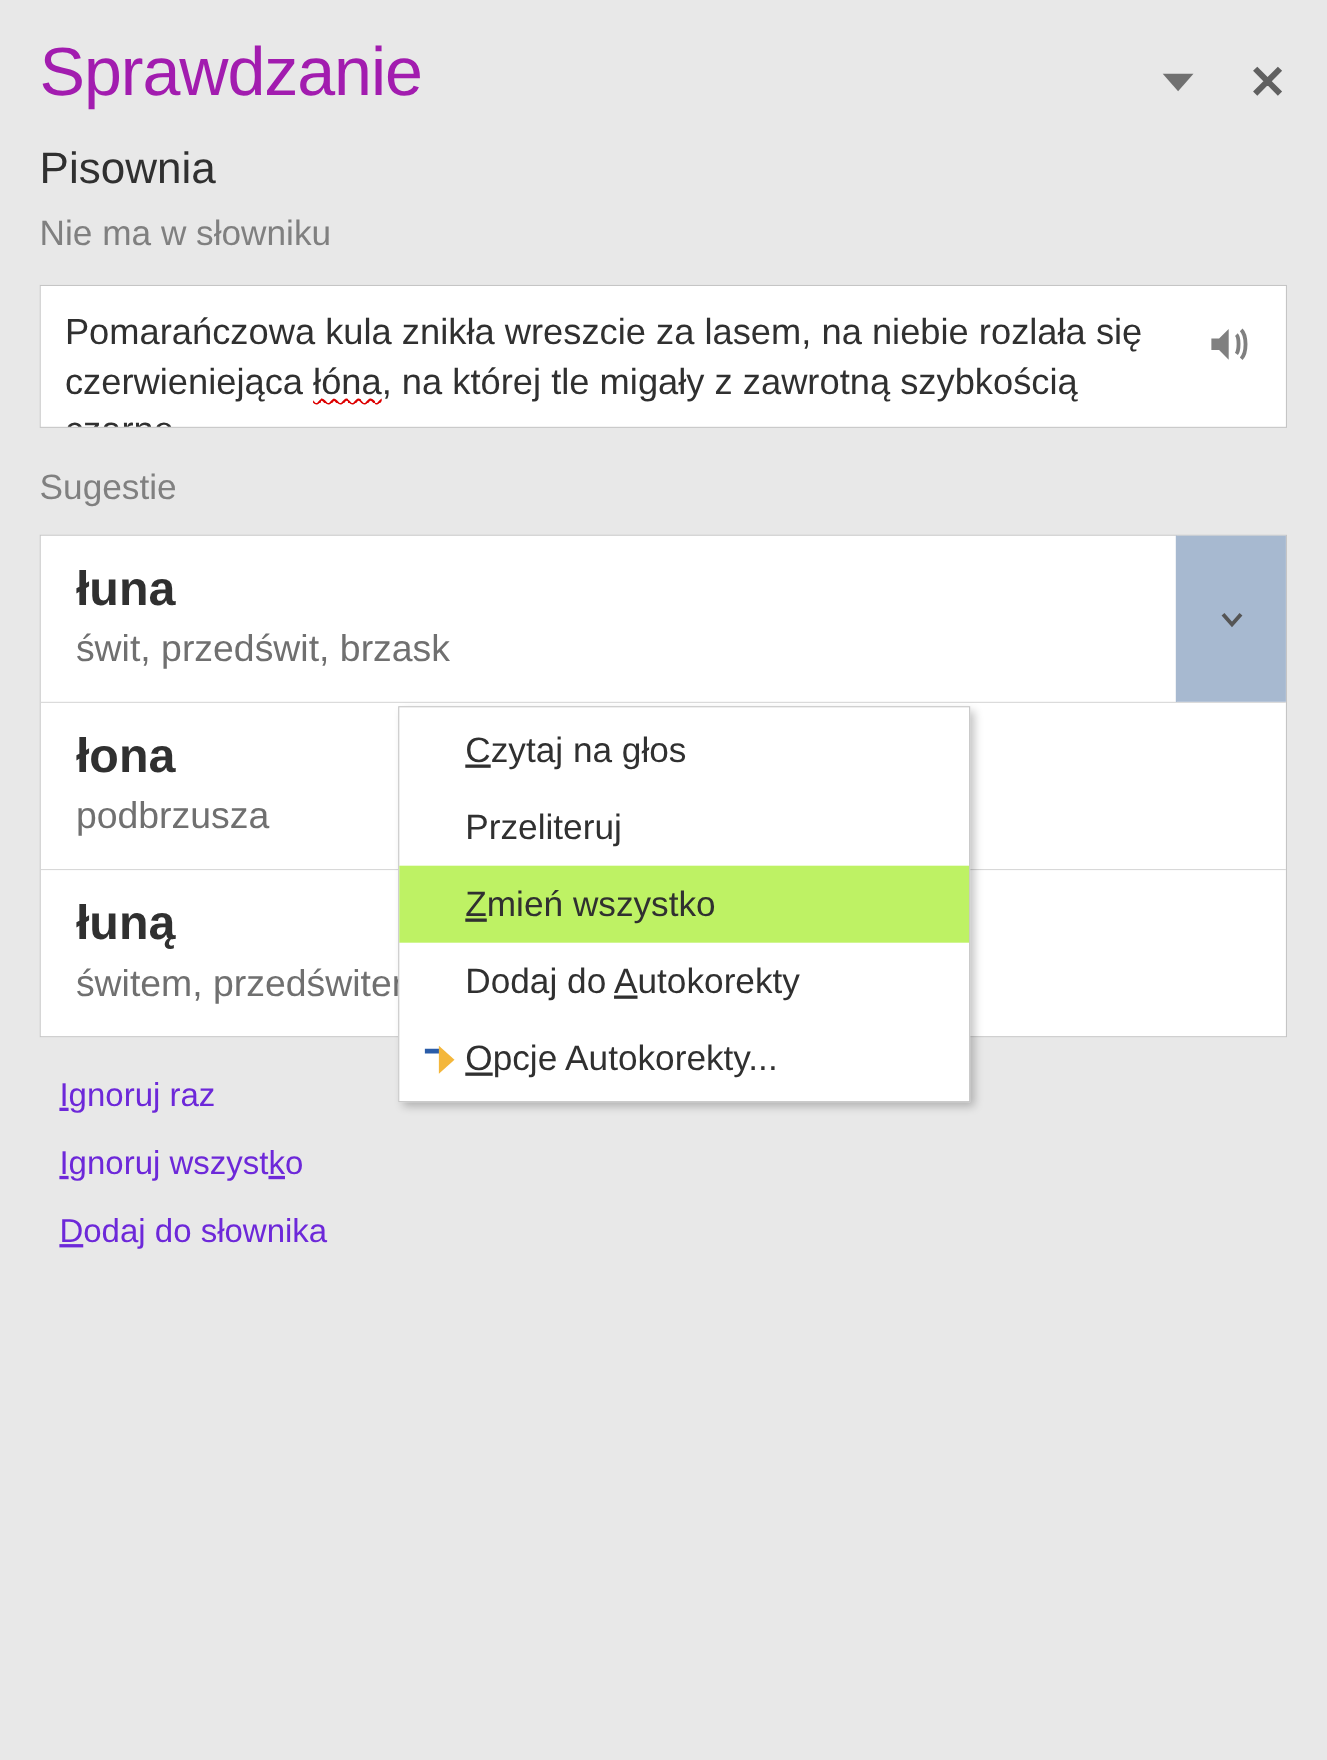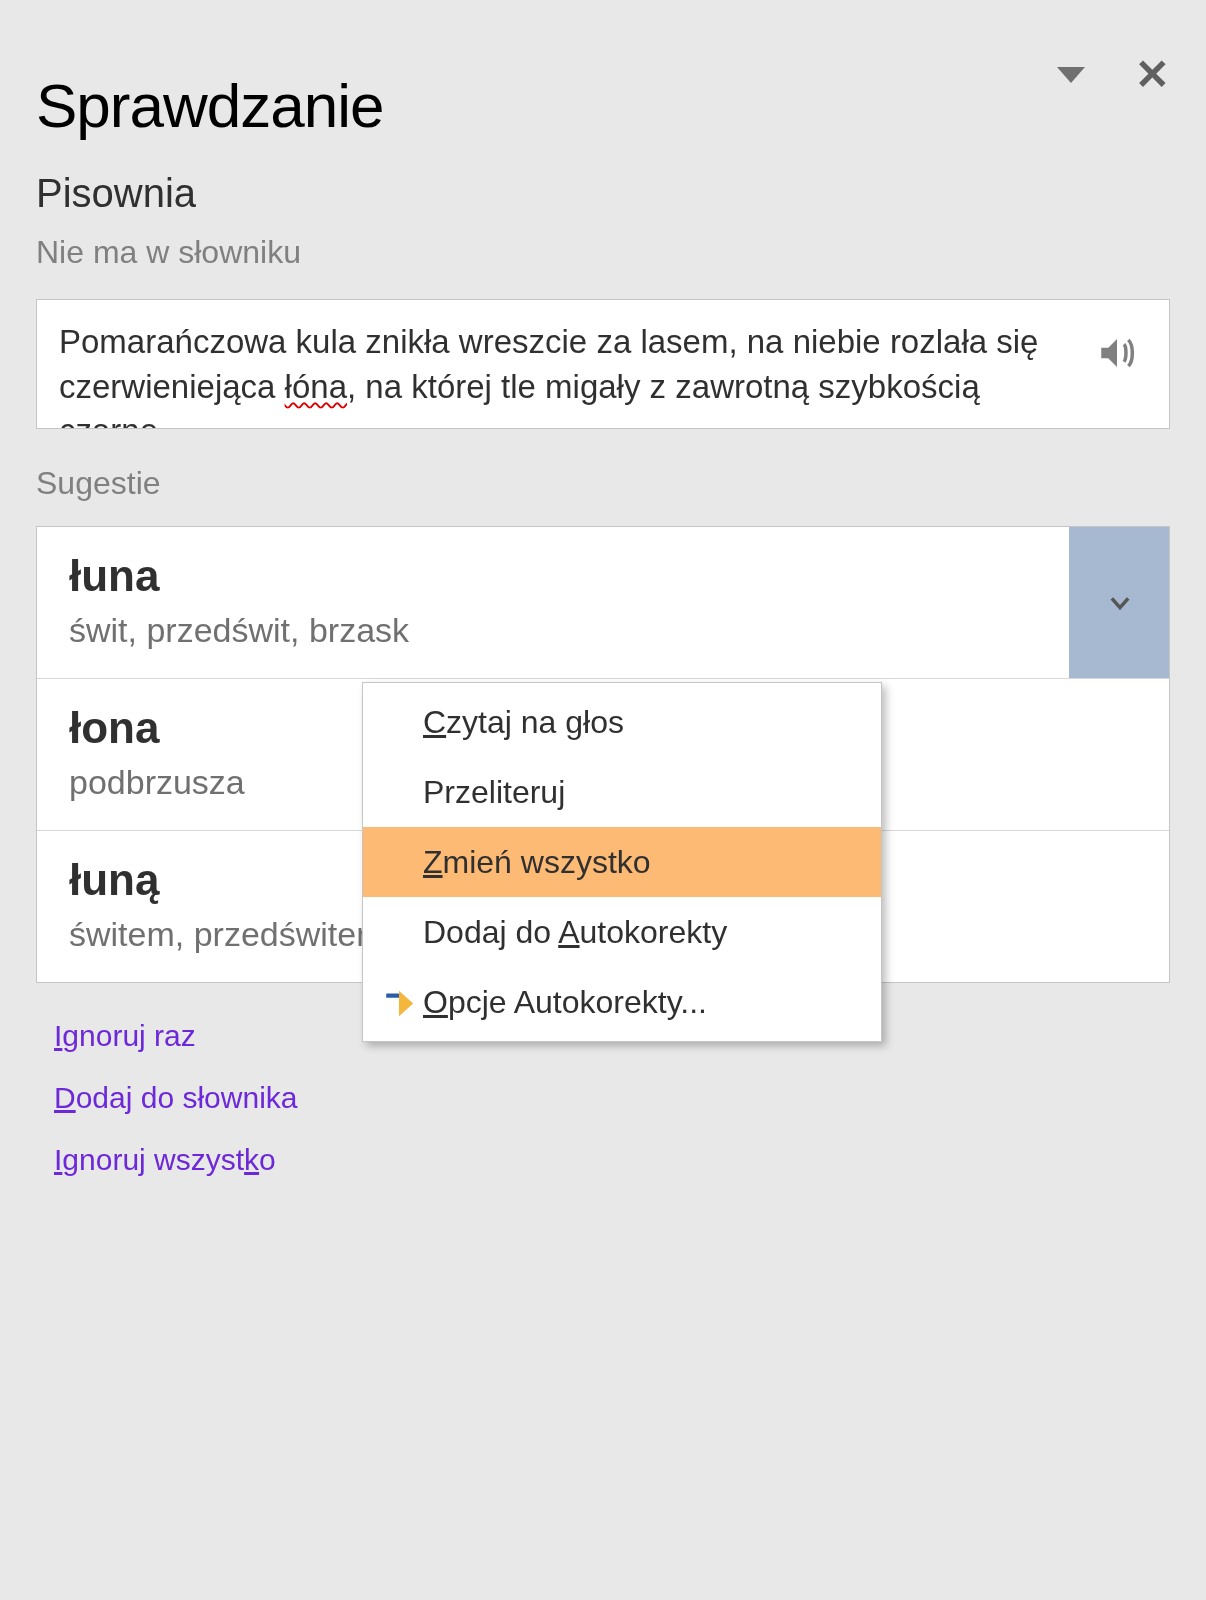--- a/index.html
+++ b/index.html
@@ -1,19 +1,19 @@
 <!DOCTYPE html>
 <html><head>
   <meta charset="utf-8">
   <style>
     * { margin:0; padding:0; box-sizing:border-box; font-family:"Segoe UI", Arial, sans-serif; }
     body { background:#e8e8e8; width:1206px; height:1600px; overflow:hidden; }
     .pane { padding:30px 36px; }
     .header { display:flex; align-items:flex-start; justify-content:space-between; margin-bottom:30px; }
-    .title { font-size:62px; font-weight:400; color:#000000; letter-spacing:-1px;margin-top:40px; }
+    .title { font-size:62px; font-weight:400; color:#a21caf; letter-spacing:-1px; }
     .hdr-controls { display:flex; align-items:center; gap:50px; margin-top:20px; }
     .caret-down { width:0; height:0; border-left:14px solid transparent; border-right:14px solid transparent; border-top:16px solid #707070; }
     .close-x { font-size:42px; color:#606060; font-weight:bold; cursor:pointer; }
     .subtitle { font-size:40px; color:#303030; margin-bottom:18px; }
     .caption  { font-size:32px; color:#808080; margin-bottom:28px; }
     .context-box { background:#fff; border:1px solid #c5c5c5; padding:20px 22px 10px 22px; display:flex; align-items:flex-start; justify-content:space-between; height:130px; overflow:hidden; margin-bottom:36px; }
     .context-text { font-size:33px; color:#303030; line-height:1.35; flex:1; }
     .err-word { text-decoration: underline wavy #d00; text-decoration-thickness:2px; text-underline-offset:4px; }
     .speaker { width:60px; display:flex; align-items:center; justify-content:center; padding-top:12px; }
     .speaker svg { width:42px; height:42px; }
@@ -23,21 +23,21 @@
     .sugg-item { display:flex; align-items:stretch; border-top:1px solid #d8d8d8; }
     .sugg-item:first-child { border-top:none; }
     .sugg-body { flex:1; padding:24px 28px 28px 32px; }
     .sugg-word { font-size:44px; font-weight:bold; color:#303030; margin-bottom:10px; }
     .sugg-syn  { font-size:34px; color:#707070; }
     .sugg-drop { width:100px; background:#a7b9d0; display:flex; align-items:center; justify-content:center; border-left:1px solid #a7b9d0; }
     .chev svg { width:28px; height:28px; }
     
     .ctx-menu { position:absolute; top:156px; left:326px; width:520px; background:#fff; border:1px solid #c5c5c5; box-shadow:4px 4px 8px rgba(0,0,0,.25); padding:4px 0; z-index:10; }
     .ctx-item { display:flex; align-items:center; height:70px; padding:0 18px 0 12px; font-size:32px; color:#303030; cursor:pointer;text-align:center; }
-    .ctx-item:hover, .ctx-item.hover { background:#fdba74; }
+    .ctx-item:hover, .ctx-item.hover { background:#bef264; }
     .ctx-icon { width:48px; display:flex; align-items:center; justify-content:center; }
     .ctx-label u { text-decoration:underline; }
     
     .actions { margin-top:36px; padding-left:18px; }
     .action-link { font-size:30px; color:#6d28d9; margin-bottom:28px; cursor:pointer; display:block; }
     .action-link .ul { text-decoration:underline; }
   </style>
 </head>
 <body>
 
@@ -126,20 +126,20 @@
         <div class="ctx-label"><span><u>O</u><span>pcje Autokorekty...</span></span></div>
       </div>
     </div>
   </div>
 
   <div class="actions">
     <span class="action-link">
       <span class="ul">I</span><span>gnoruj raz</span>
     </span>
     <span class="action-link">
-      <span class="ul">D</span><span>odaj do słownika</span>
+      <span class="ul">I</span><span>gnoruj wszyst</span><span class="ul">k</span><span>o</span>
     </span>
     <span class="action-link">
-      <span class="ul">I</span><span>gnoruj wszyst</span><span class="ul">k</span><span>o</span>
+      <span class="ul">D</span><span>odaj do słownika</span>
     </span>
   </div>
 
 </div>
 
 </body></html>

